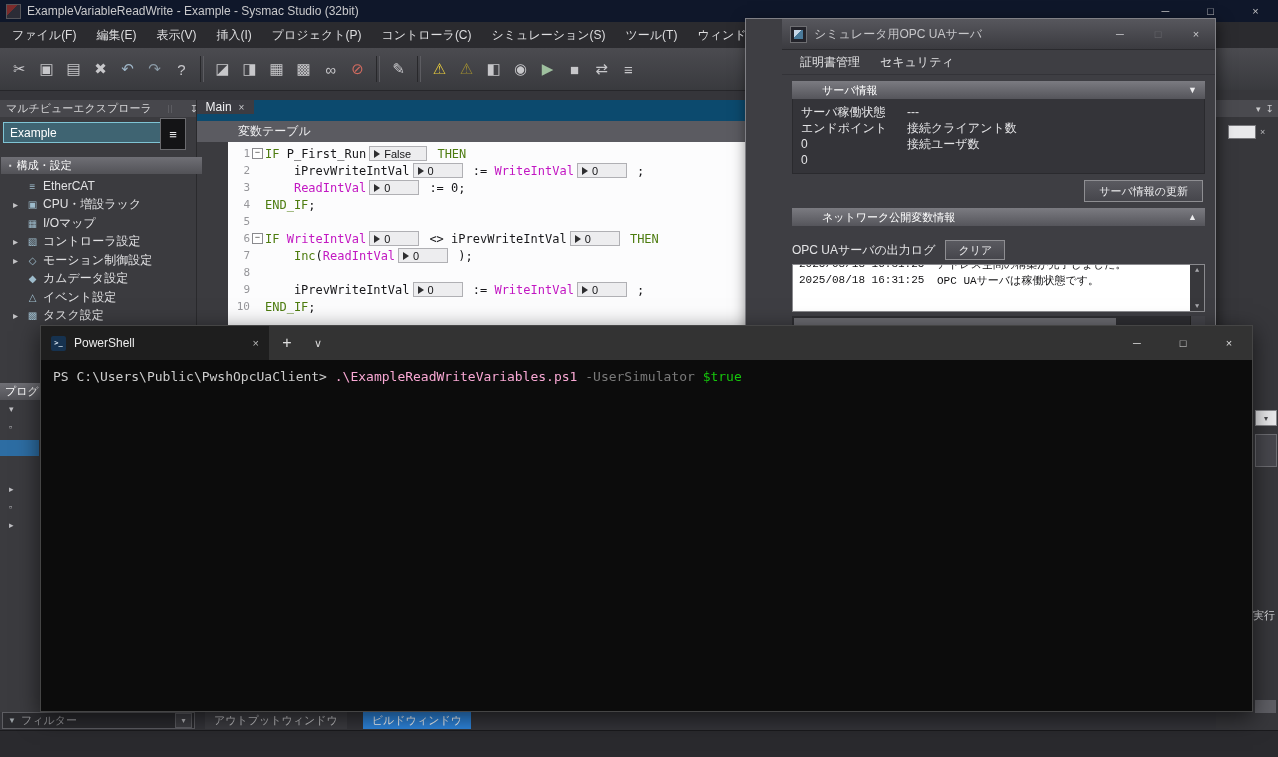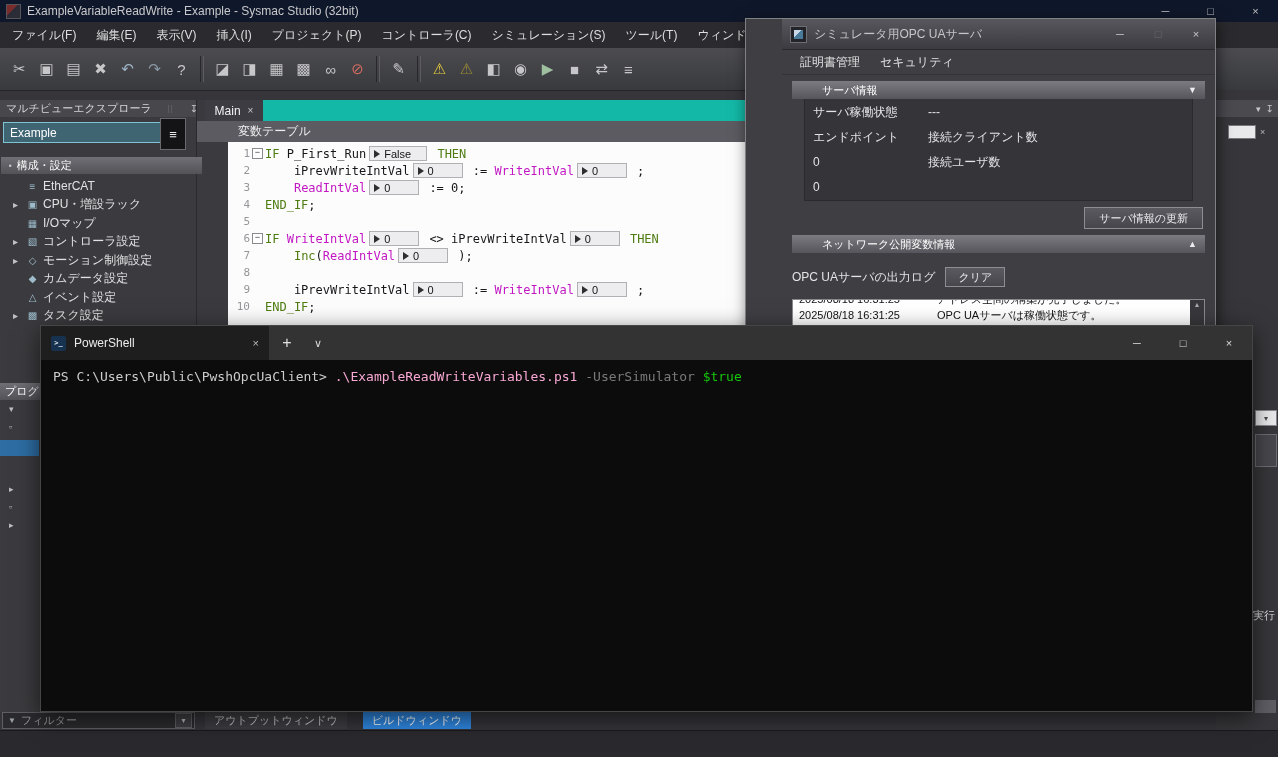--- a/index.html
+++ b/index.html
@@ -34,21 +34,21 @@
   .t-arrow{width:9px;color:#C2C2C5;font-size:10px;flex:none;}
   .t-ico{width:13px;text-align:center;color:#9DBBCB;font-size:10px;flex:none;}
 
   
   #leftfrag{position:absolute;left:0;top:383px;width:40px;height:329px;background:#3B3B3F;z-index:3;}
   .lf-head{height:17px;background:linear-gradient(#6F6F75,#525257);color:#FFF;font-size:11px;display:flex;align-items:center;padding-left:5px;overflow:hidden;white-space:nowrap;}
   .lf-row{height:18px;display:flex;align-items:center;padding-left:9px;color:#BFBFC3;font-size:9px;gap:4px;}
   .lf-sel{position:absolute;left:0;top:57px;width:39px;height:16px;background:#2D6DA3;}
 
   
-  .tabstrip{position:absolute;left:196px;top:100px;right:62px;height:21px;background:#14b8a6;display:flex;z-index:1;}
+  .tabstrip{position:absolute;left:196px;top:100px;right:62px;height:21px;background:#0c4a6e;display:flex;z-index:1;flex-direction:column;}
   .tab-gap{width:9px;background:#3A3A3E;}
   .editor-tab{width:58px;background:#3C3C42;color:#F2F2F4;font-size:12px;display:flex;align-items:center;justify-content:center;gap:7px;}
   .tab-close{color:#C9C9CC;font-size:10px;}
   .vartable-bar{position:absolute;left:196px;top:121px;right:62px;height:21px;background:#5B5B61;color:#ECECEE;font-size:12px;display:flex;align-items:center;padding-left:42px;z-index:1;border-bottom:1px solid #3F3F44;}
   .code-gutter{position:absolute;left:196px;top:142px;width:32px;height:183px;background:#3B3B3F;z-index:1;}
   #code{position:absolute;left:228px;top:142px;right:62px;height:183px;background:#FCFCFD;z-index:1;padding-top:3px;overflow:hidden;}
   .code-line{height:17px;display:flex;align-items:center;}
   .ln{width:22px;text-align:right;color:#96969A;font:11px "DejaVu Sans Mono",monospace;flex:none;}
   .fold{width:15px;flex:none;display:flex;align-items:center;justify-content:center;}
   .fold-box{width:9px;height:9px;border:1px solid #8A8A8E;background:#FFF;color:#333;font-size:9px;line-height:7px;text-align:center;}
@@ -77,27 +77,27 @@
   .dlg-icon{width:15px;height:15px;background:#23232A;border:1px solid #6E6E72;position:relative;flex:none;}
   .dlg-icon::after{content:"";position:absolute;inset:3px;background:linear-gradient(135deg,#C8D8E8 0 40%,#4A7A9A 40% 100%);}
   .dlg-title-text{color:#C6C6C9;font-size:12px;}
   .dlg-btns{margin-left:auto;display:flex;height:100%;}
   .dlg-btn{width:38px;display:flex;align-items:center;justify-content:center;color:#C9C9CC;font-size:11px;}
   .dlg-btn.disabled{color:#6E6E72;}
   .dlg-menu{height:24px;display:flex;align-items:center;padding-left:8px;border-bottom:1px solid #333338;}
   .dlg-menu-item{padding:0 10px;color:#E2E2E4;font-size:12px;}
   .grp-header{height:18px;margin:6px 10px 0;background:linear-gradient(#7B7B81,#55555B);display:flex;align-items:center;color:#FFF;font-size:11px;padding:0 8px 0 30px;}
   .grp-arrow{margin-left:auto;font-size:9px;color:#ECECEE;}
-  .info-panel{margin:0 22px;background:#343439;border:1px solid #2A2A2E;border-top:none;padding:5px 0 5px 8px;display:grid;grid-template-columns:106px 1fr;gap:9px;}
+  .info-panel{margin:0 10px;background:#343439;border:1px solid #2A2A2E;border-top:none;padding:5px 0 5px 8px;display:grid;grid-template-columns:106px 1fr;}
   .info-label,.info-value{color:#E4E4E6;font-size:12px;line-height:16px;}
   .btn-row{display:flex;justify-content:flex-end;margin:6px 12px 0;}
   .btn{height:20px;background:linear-gradient(#5A5A60,#46464C);border:1px solid #8E8E92;color:#ECECEE;font-size:11px;display:flex;align-items:center;padding:0 14px;}
   .btn.small{height:18px;padding:0 12px;}
   .log-head{display:flex;align-items:center;margin:14px 10px 4px;gap:10px;color:#E4E4E6;font-size:12px;}
-  .log-box{position:relative;margin:12px 10px;height:46px;background:#FFF;border:1px solid #8A8A8E;overflow:hidden;}
+  .log-box{position:relative;margin:4px 10px;height:46px;background:#FFF;border:1px solid #8A8A8E;overflow:hidden;font-family:Liberation Mono, monospace;}
   .log-row{position:absolute;left:0;width:100%;height:16px;display:flex;align-items:center;font-size:11px;color:#121214;}
   .log-time{width:138px;padding-left:6px;flex:none;}
   .log-vsb{position:absolute;right:0;top:0;width:14px;height:100%;background:#38383C;display:flex;flex-direction:column;justify-content:space-between;align-items:center;color:#A8A8AC;font-size:7px;padding:1px 0;box-sizing:border-box;}
   .log-hsb{margin:2px 10px 0;height:12px;background:#2E2E32;position:relative;}
   .log-hsb .thumb{position:absolute;left:2px;top:2px;height:8px;width:78%;background:#6A6A70;}
   .log-hsb .corner{position:absolute;right:0;top:0;width:14px;height:100%;background:#44444A;border-left:1px solid #222;}
 
   
   #terminal{position:absolute;left:40px;top:325px;width:1213px;height:387px;background:#0C0C0C;border:1px solid #454545;box-shadow:0 6px 22px rgba(0,0,0,.6);z-index:20;box-sizing:border-box;}
   .term-bar{height:34px;background:#333333;display:flex;align-items:center;}

